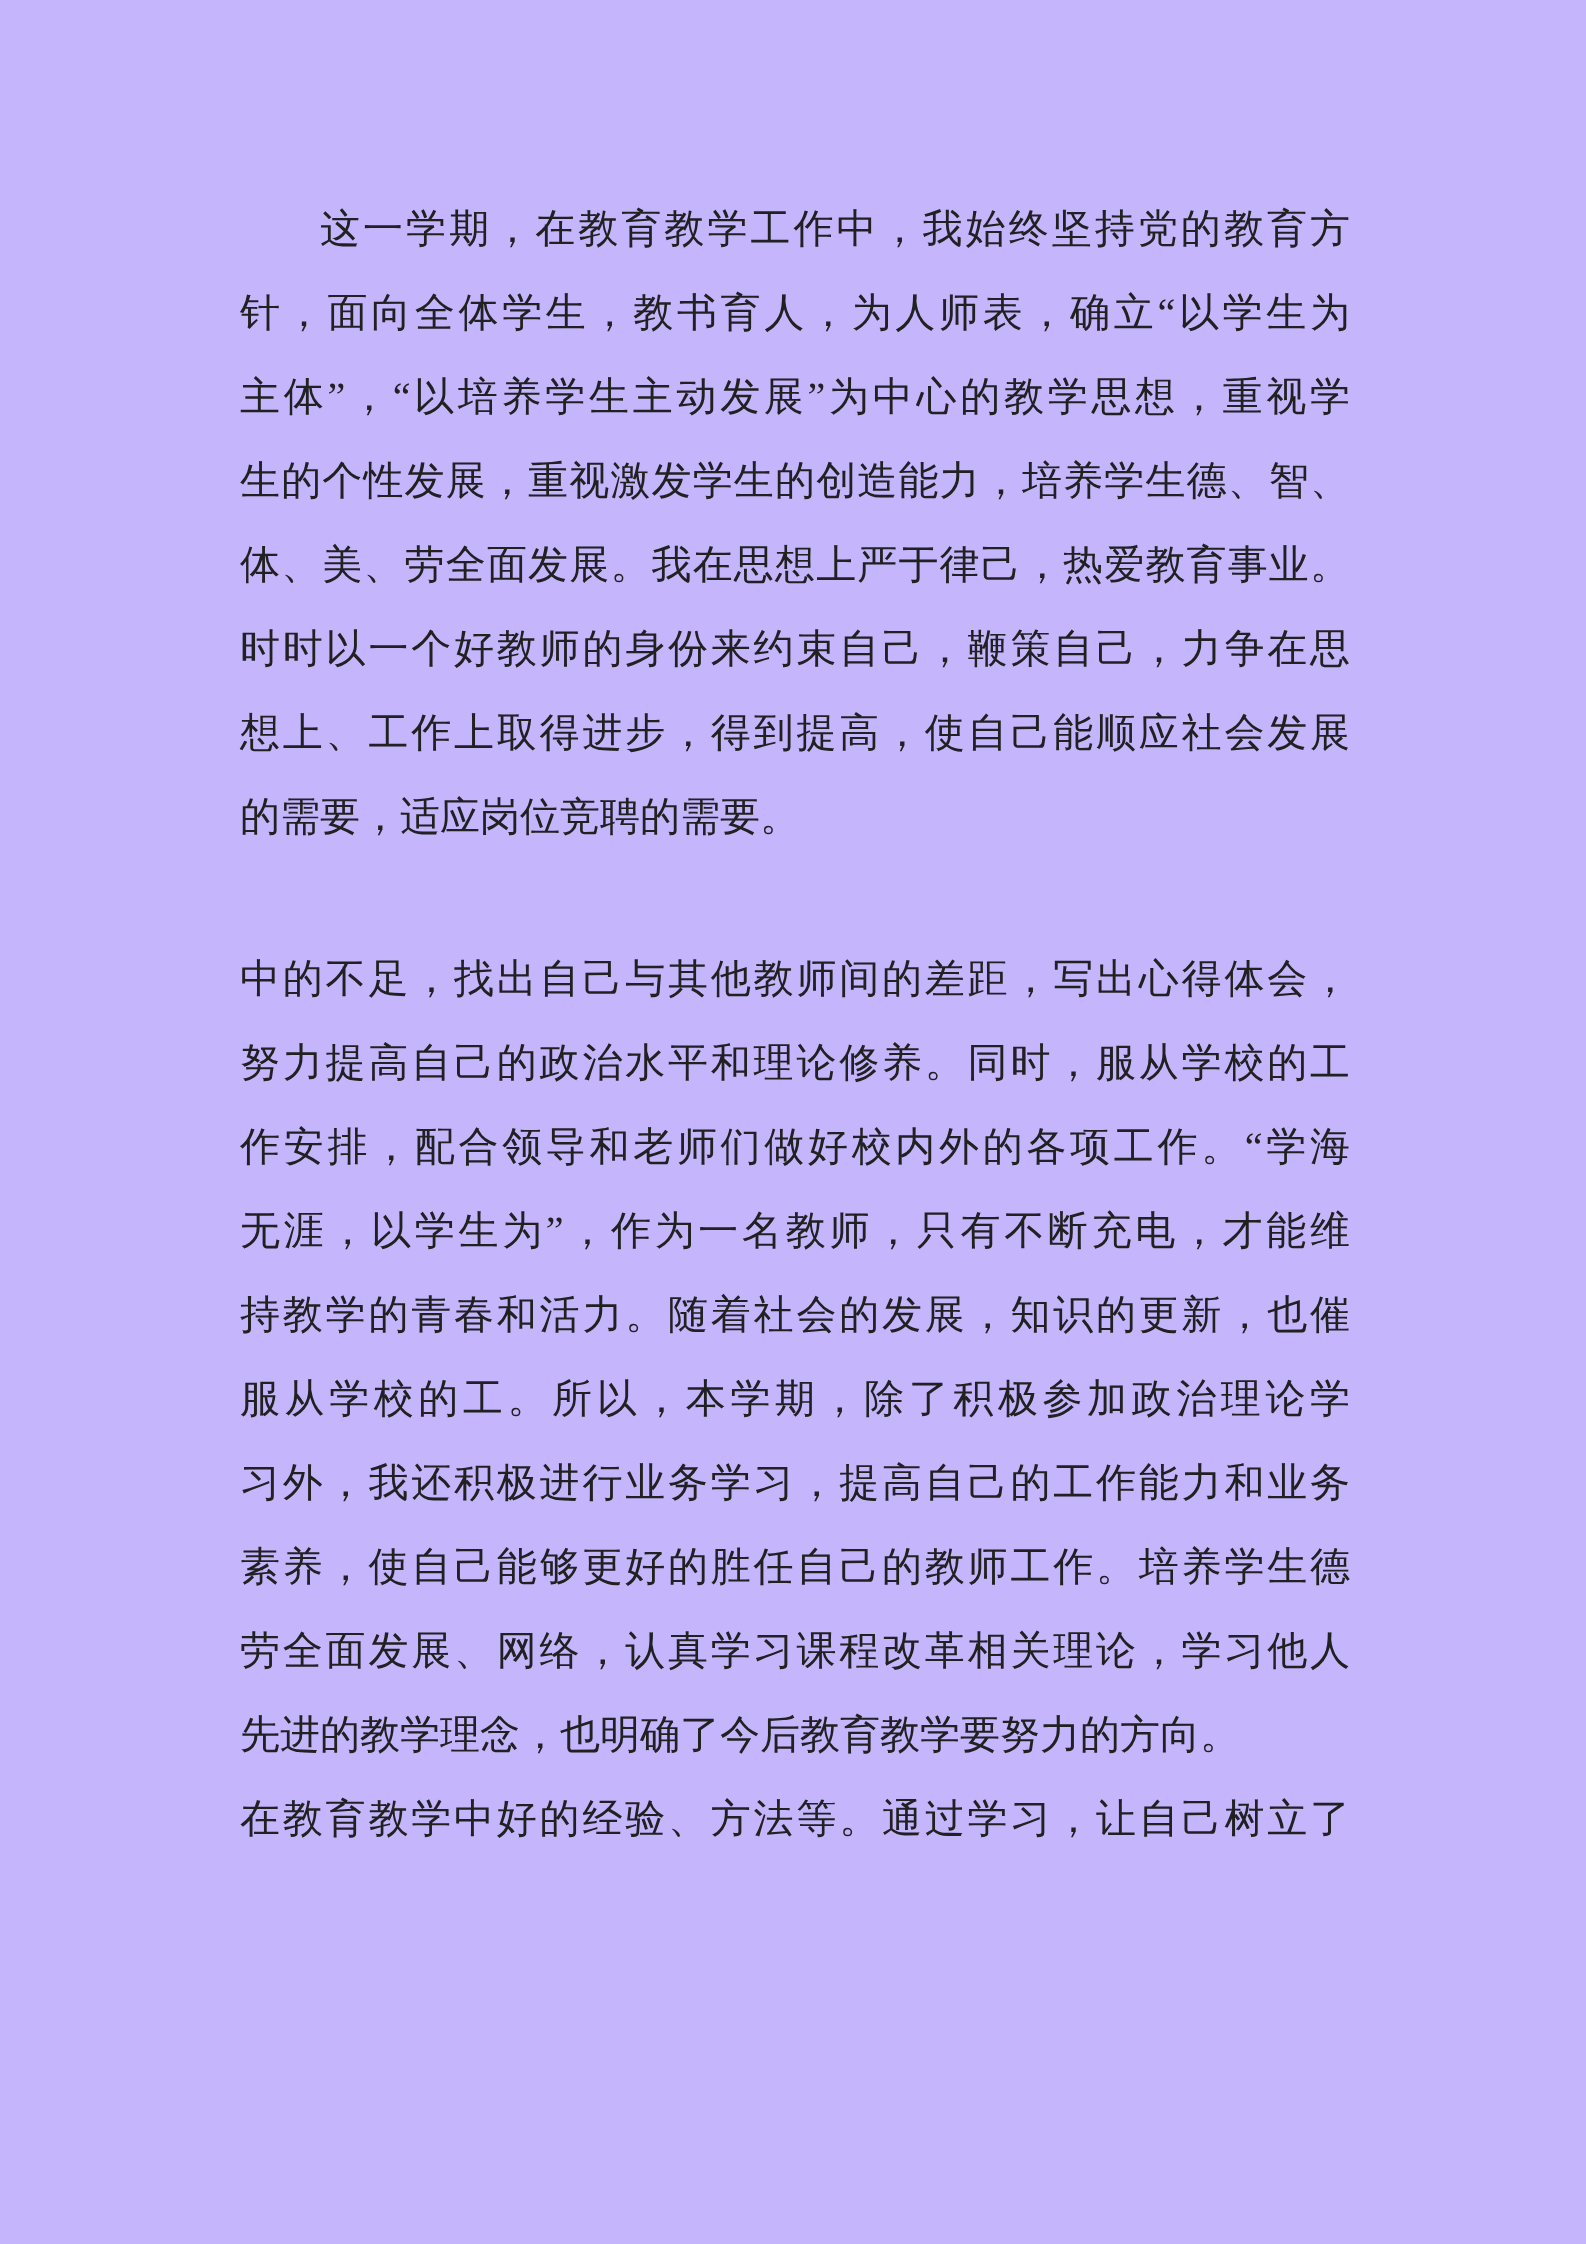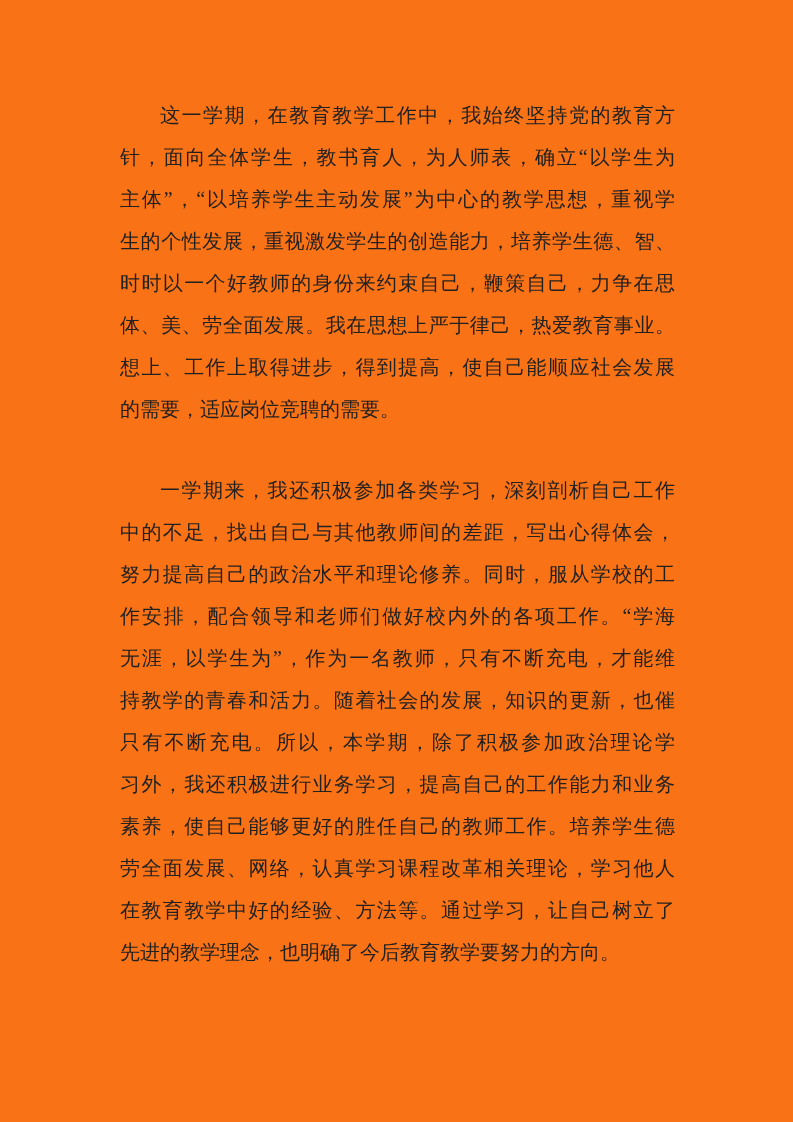--- a/index.html
+++ b/index.html
@@ -42,40 +42,39 @@
     text-indent: 40px;
   }
   .line.last {
     text-align-last: left;
     font-family: Liberation Serif, serif;
   }
 </style>
 </head>
 <body>
 
-<div class="page" style="background: #f97316;">
+<div class="page" style="background: #c4b5fd;">
   <div class="doc-body" style="color: rgb(33, 33, 33);">
       <div class="para">
         <div class="line first">这一学期，在教育教学工作中，我始终坚持党的教育方</div>
         <div class="line">针，面向全体学生，教书育人，为人师表，确立“以学生为</div>
         <div class="line">主体”，“以培养学生主动发展”为中心的教学思想，重视学</div>
         <div class="line">生的个性发展，重视激发学生的创造能力，培养学生德、智、</div>
+        <div class="line">体、美、劳全面发展。我在思想上严于律己，热爱教育事业。</div>
         <div class="line">时时以一个好教师的身份来约束自己，鞭策自己，力争在思</div>
-        <div class="line">体、美、劳全面发展。我在思想上严于律己，热爱教育事业。</div>
         <div class="line">想上、工作上取得进步，得到提高，使自己能顺应社会发展</div>
         <div class="line last">的需要，适应岗位竞聘的需要。</div>
       </div>
       <div class="para">
-        <div class="line first">一学期来，我还积极参加各类学习，深刻剖析自己工作</div>
         <div class="line">中的不足，找出自己与其他教师间的差距，写出心得体会，</div>
         <div class="line">努力提高自己的政治水平和理论修养。同时，服从学校的工</div>
         <div class="line">作安排，配合领导和老师们做好校内外的各项工作。“学海</div>
         <div class="line">无涯，以学生为”，作为一名教师，只有不断充电，才能维</div>
         <div class="line">持教学的青春和活力。随着社会的发展，知识的更新，也催</div>
-        <div class="line">只有不断充电。所以，本学期，除了积极参加政治理论学</div>
+        <div class="line">服从学校的工。所以，本学期，除了积极参加政治理论学</div>
         <div class="line">习外，我还积极进行业务学习，提高自己的工作能力和业务</div>
         <div class="line">素养，使自己能够更好的胜任自己的教师工作。培养学生德</div>
         <div class="line">劳全面发展、网络，认真学习课程改革相关理论，学习他人</div>
+        <div class="line last">先进的教学理念，也明确了今后教育教学要努力的方向。</div>
         <div class="line">在教育教学中好的经验、方法等。通过学习，让自己树立了</div>
-        <div class="line last">先进的教学理念，也明确了今后教育教学要努力的方向。</div>
       </div>
     </div>
 </div>
 
 </body></html>

